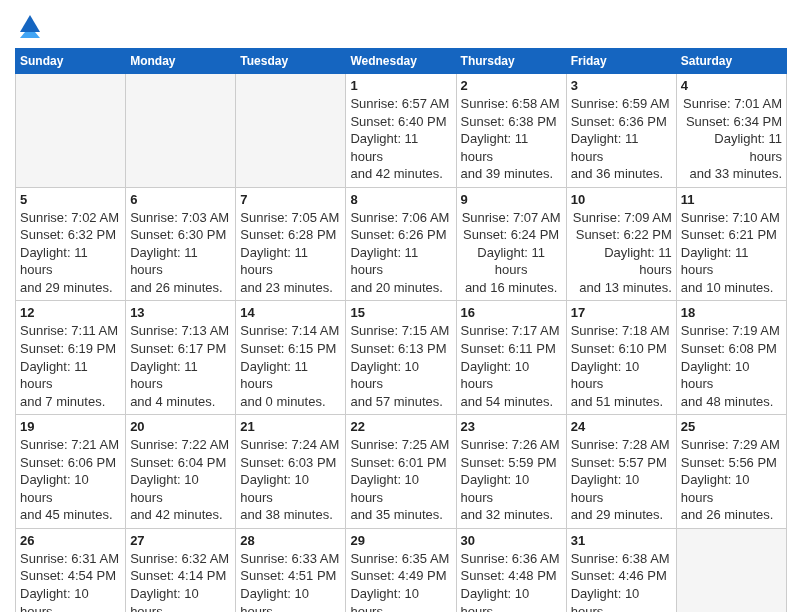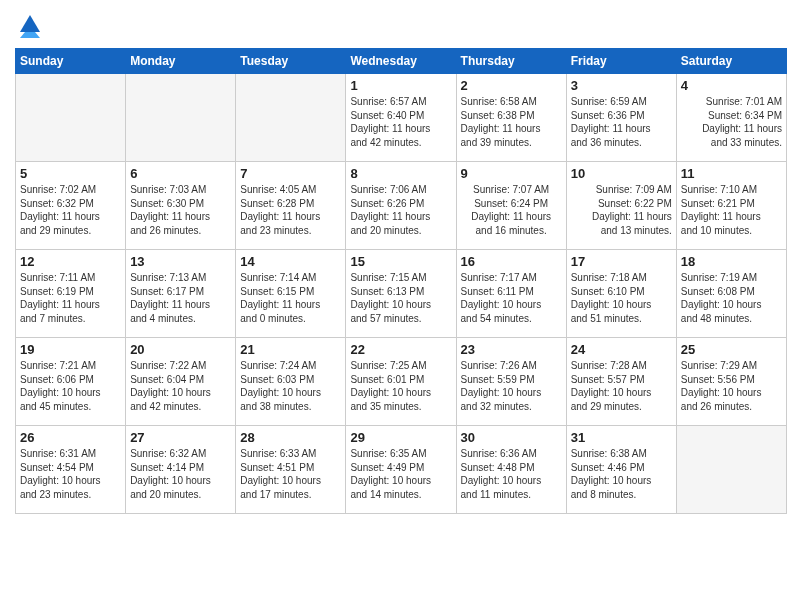--- a/index.html
+++ b/index.html
@@ -86,21 +86,21 @@
       background: #f5f5f5;
     }
     .day-number {
       font-size: 13px;
       font-weight: bold;
       color: #222;
       display: block;
       margin-bottom: 2px;
     }
     .day-info {
-      font-size: 10px;
+      font-size: 13px;
       color: #333;
       line-height: 1.35;
     }
   </style>
 </head>
 <body>
 
 <div class="page">
   <div class="header">
     <div class="logo">
@@ -175,21 +175,21 @@
           </td>
           <td>
             <span class="day-number">6</span>
             <div class="day-info" style="white-space: pre-line;">Sunrise: 7:03 AM
 Sunset: 6:30 PM
 Daylight: 11 hours
 and 26 minutes.</div>
           </td>
           <td>
             <span class="day-number">7</span>
-            <div class="day-info" style="white-space: pre-line;">Sunrise: 4:05 AM
+            <div class="day-info" style="white-space: pre-line;">Sunrise: 7:05 AM
 Sunset: 6:28 PM
 Daylight: 11 hours
 and 23 minutes.</div>
           </td>
           <td>
             <span class="day-number">8</span>
             <div class="day-info" style="white-space: pre-line;">Sunrise: 7:06 AM
 Sunset: 6:26 PM
 Daylight: 11 hours
 and 20 minutes.</div>

